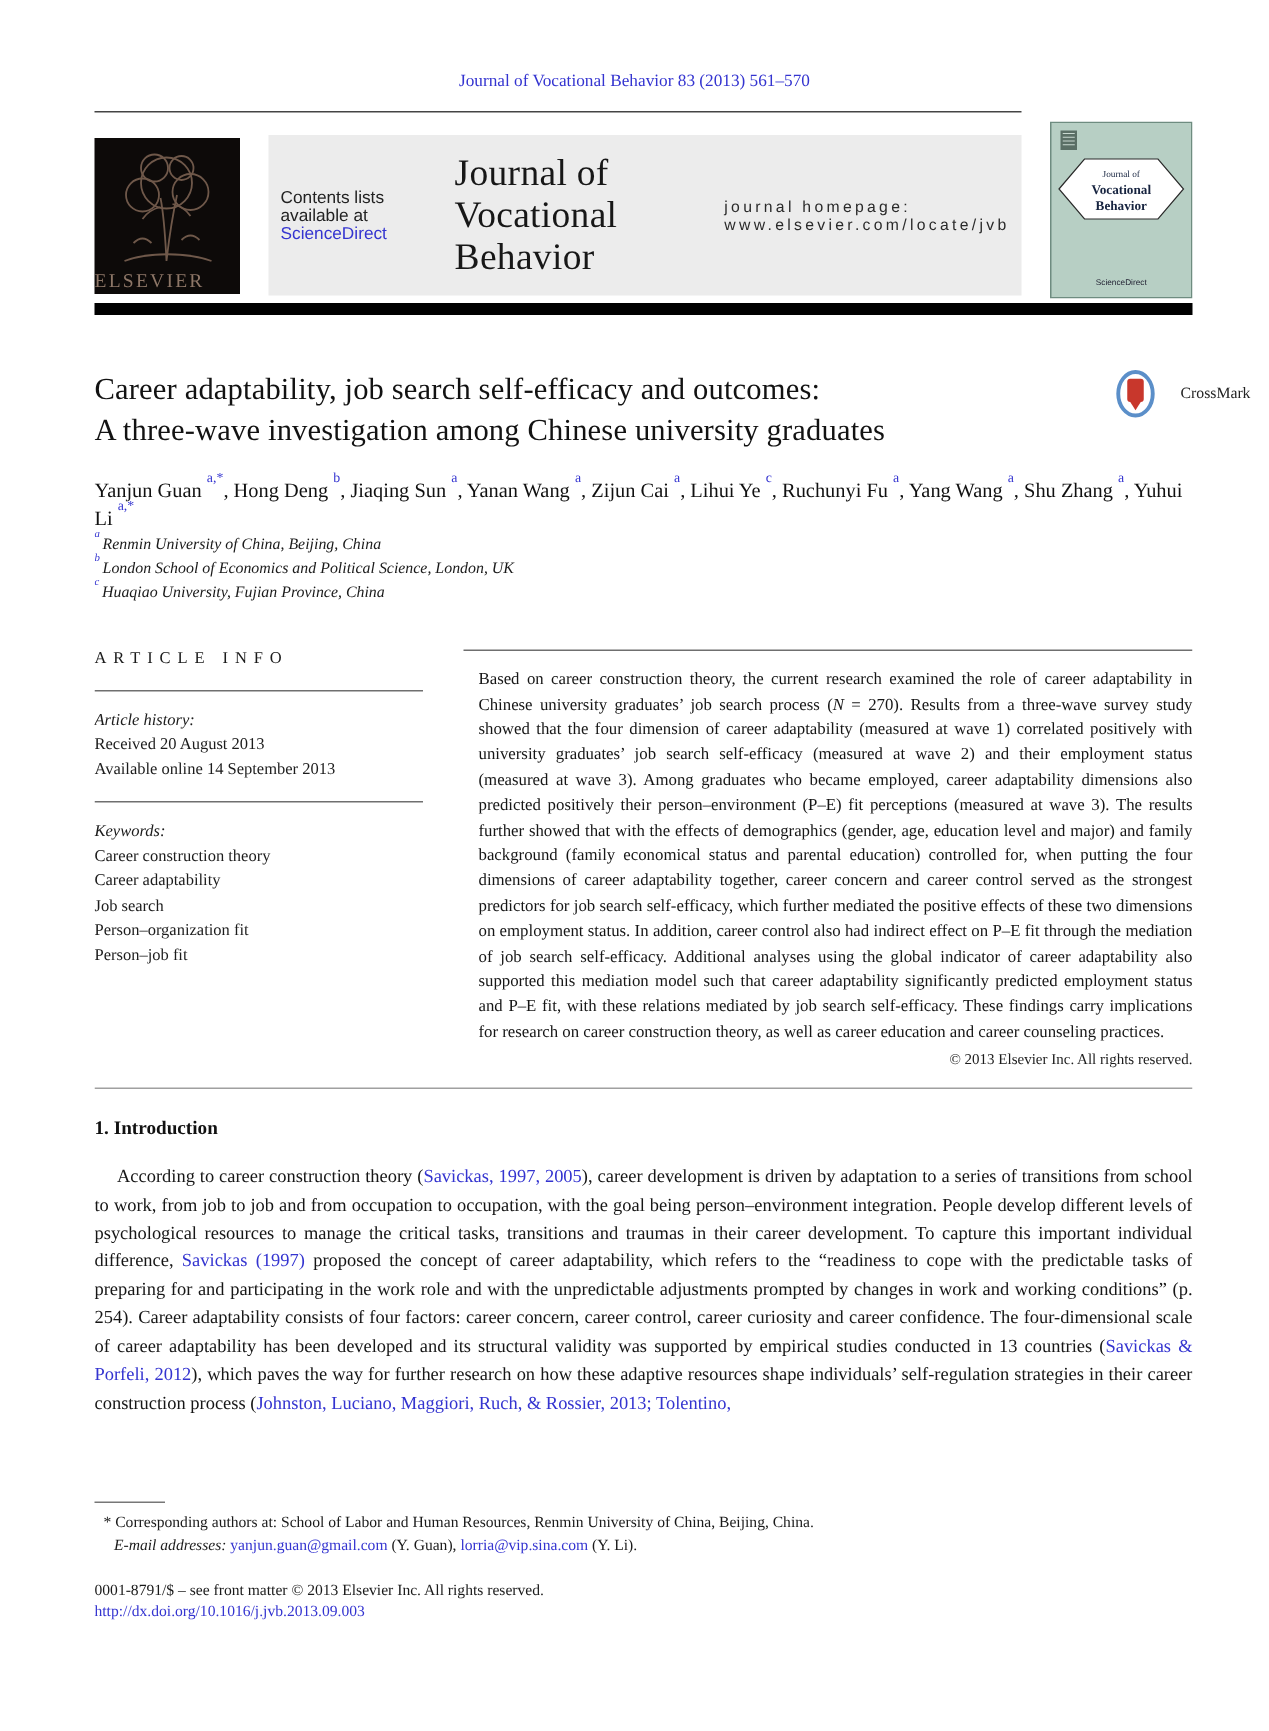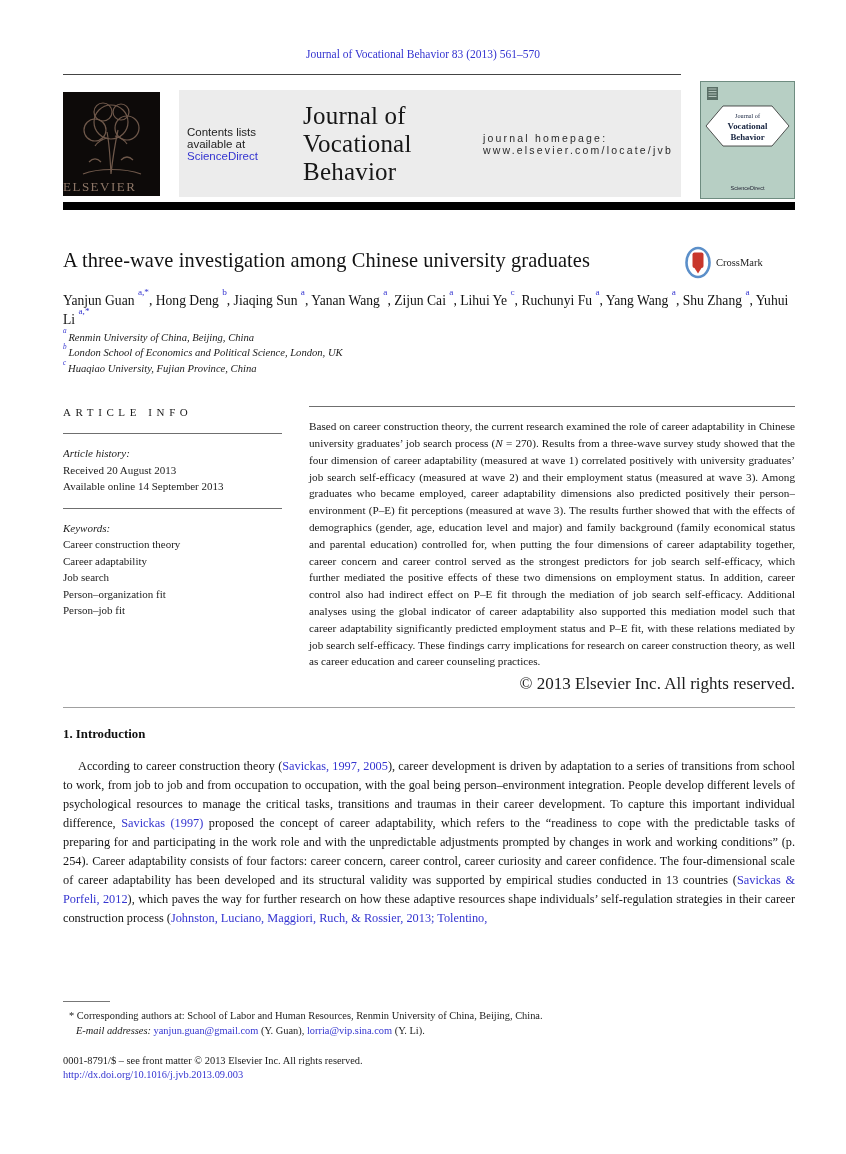--- a/index.html
+++ b/index.html
@@ -37,37 +37,37 @@
   .contents-line .lk{color:var(--blue);}
   .journal-title{font-size:25px;color:#171717;letter-spacing:0.2px;}
   .homepage-line{font-family:"Liberation Sans",sans-serif;font-size:10.5px;letter-spacing:2.2px;color:#2a2a2a;}
 
   .cover{position:absolute;left:700px;top:81px;width:95px;height:118px;}
   .bar-black{position:absolute;left:63px;top:202px;width:732px;height:8px;background:#000;}
 
   
   .main{position:absolute;left:63px;top:247px;width:732px;height:754px;overflow:hidden;}
   .art-title{font-size:20.4px;line-height:1.3;color:#121212;letter-spacing:0.1px;}
-  .crossmark{position:absolute;left:684px;top:246px;display:flex;align-items:center;gap:4px;}
+  .crossmark{position:absolute;left:743px;top:246px;display:flex;align-items:center;gap:16px;}
   .crossmark-label{font-size:10.5px;color:#222;}
 
   .authors{margin-top:17px;font-size:13.6px;line-height:1.4;color:#111;}
   sup{font-size:0.68em;line-height:0;position:relative;top:-0.45em;color:var(--blue);}
   .affiliations{margin-top:1px;font-style:italic;font-size:10.6px;line-height:1.5;color:#1a1a1a;}
 
   .info-abstract{display:flex;gap:27px;margin-top:29px;}
   .info-col{width:219px;flex:0 0 219px;}
   .abs-col{flex:1;}
   .col-head{font-size:11px;letter-spacing:4.6px;color:#1a1a1a;margin-bottom:15px;white-space:nowrap;}
   .hrule{border-top:1px solid #6f6f6f;margin-bottom:11px;}
   .hist-label,.kw-label{font-style:italic;font-size:11px;line-height:1.5;}
   .plain-list div{font-size:11px;line-height:1.5;}
   .kw-rule{margin-top:13px;}
-  .abstract-body{font-size:11.2px;line-height:1.5;text-align:justify;color:#161616;}
-  .copyright{margin-top:4px;text-align:right;font-size:17px;}
+  .abstract-body{font-size:11.2px;line-height:1.5;text-align:justify;color:#161616;margin-left:10px;}
+  .copyright{margin-top:4px;text-align:right;font-size:10px;}
 
   .full-rule{border-top:1px solid #a0a0a0;margin-top:13px;}
   .intro-head{font-size:12.8px;font-weight:bold;margin-top:19px;color:#111;}
   .intro-para{margin-top:15px;font-size:12.3px;line-height:1.54;text-align:justify;text-indent:15px;color:#161616;}
   .lk{color:var(--blue);}
   .it{font-style:italic;}
 
   
   .footnote{position:absolute;left:63px;top:1001px;width:732px;font-size:10.4px;line-height:1.42;color:#1a1a1a;}
   .fn-rule{width:47px;border-top:1px solid #777;margin-bottom:7px;}
@@ -126,20 +126,21 @@
     <svg width="28" height="33" viewBox="0 0 28 33">
       <ellipse cx="14" cy="16.5" rx="11.5" ry="14.5" fill="#ffffff" stroke="#5b8fc9" stroke-width="2.6"></ellipse>
       <rect x="8.5" y="6.5" width="11" height="15.5" rx="2" fill="#c8372c"></rect>
       <polygon points="10.5,22 17.5,22 14,27.5" fill="#c8372c"></polygon>
     </svg>
     <span class="crossmark-label">CrossMark</span>
   </div>
 
   <div class="main">
     <div class="art-title">
+      <div>Career adaptability, job search self-efficacy and outcomes:</div>
       <div>A three-wave investigation among Chinese university graduates</div>
     </div>
 
     <p class="authors"><span>Yanjun Guan </span><sup>a,*</sup><span>, Hong Deng </span><sup>b</sup><span>, Jiaqing Sun </span><sup>a</sup><span>, Yanan Wang </span><sup>a</sup><span>, Zijun Cai </span><sup>a</sup><span>, Lihui Ye </span><sup>c</sup><span>, Ruchunyi Fu </span><sup>a</sup><span>, Yang Wang </span><sup>a</sup><span>, Shu Zhang </span><sup>a</sup><span>, Yuhui Li </span><sup>a,*</sup></p>
 
     <div class="affiliations">
       <div><sup>a </sup><span>Renmin University of China, Beijing, China</span></div>
       <div><sup>b </sup><span>London School of Economics and Political Science, London, UK</span></div>
       <div><sup>c </sup><span>Huaqiao University, Fujian Province, China</span></div>
     </div>

